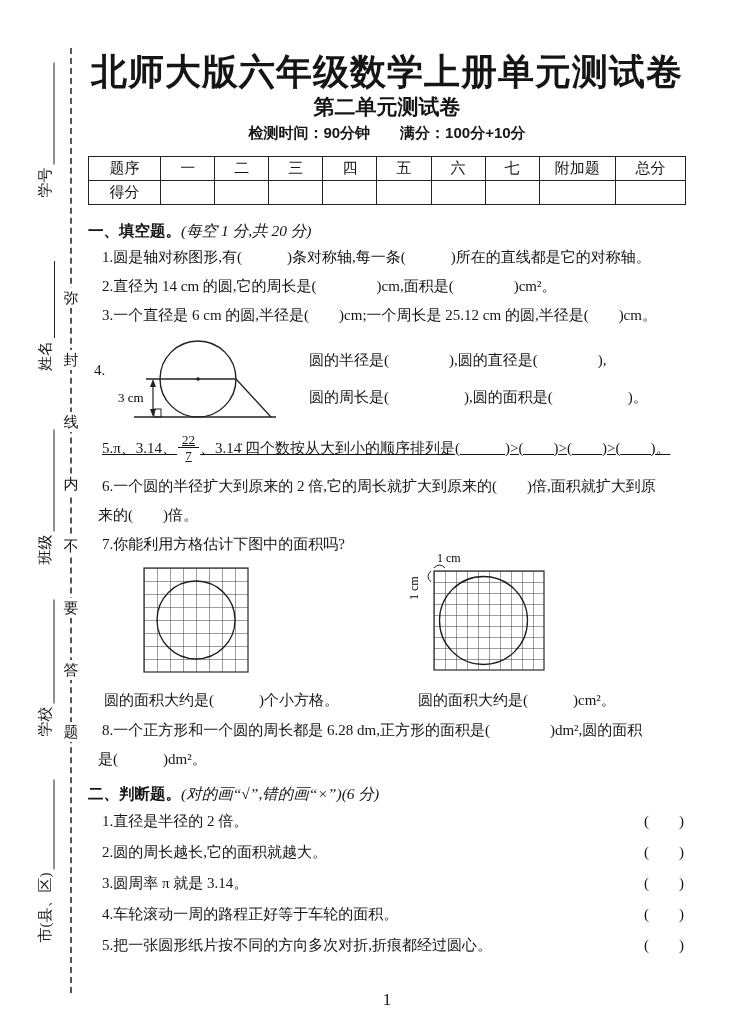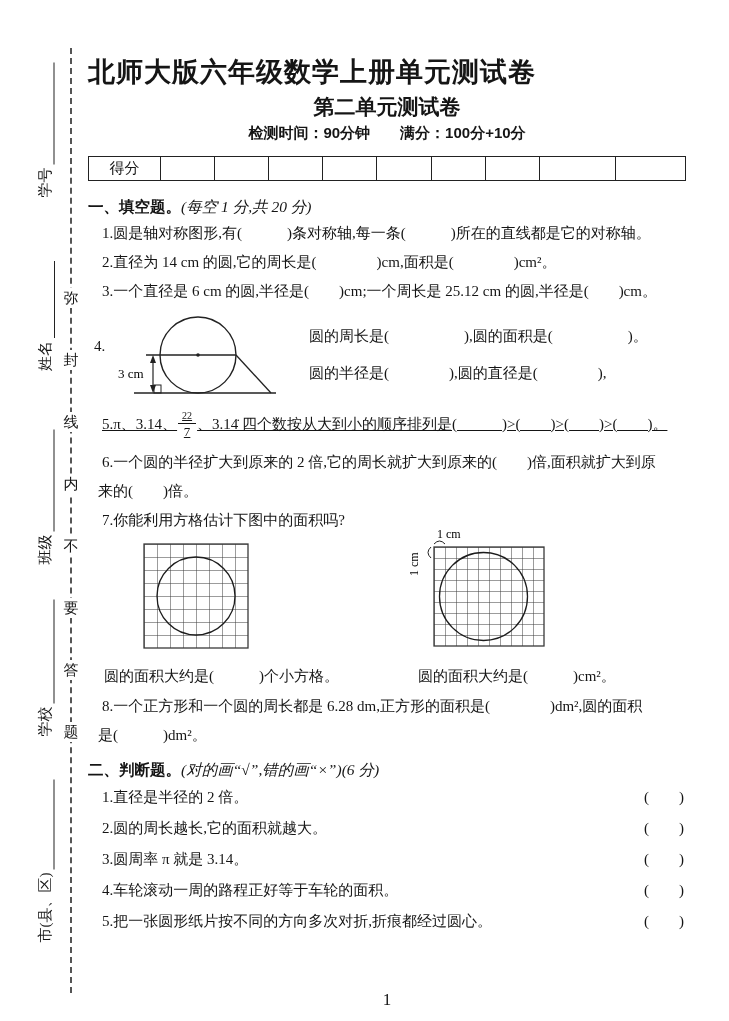--- a/index.html
+++ b/index.html
@@ -17,22 +17,22 @@
   .f2{width:135px;left:-24px;top:486px;}
   .f3{width:137px;left:-25px;top:657px;}
   .f4{width:163px;left:-38px;top:850px;}
   .seal-line{position:absolute;left:70px;top:48px;height:945px;width:0;border-left:2px dashed #555;}
   .seal-char{position:absolute;left:61px;width:20px;text-align:center;font-size:15px;background:#fff;line-height:20px;}
   .s0{top:288px}.s1{top:350px}.s2{top:412px}.s3{top:474px}
   .s4{top:536px}.s5{top:598px}.s6{top:660px}.s7{top:722px}
 
   
   .main{position:absolute;left:88px;top:42px;width:598px;}
-  .title{font-family:"Liberation Sans",sans-serif;font-weight:bold;font-size:27px;
-         text-align:left;margin-top:10px;line-height:40px;letter-spacing:1px;}
+  .title{font-family:"Liberation Sans",sans-serif;font-weight:bold;font-size:36px;
+         text-align:center;margin-top:10px;line-height:40px;letter-spacing:1px;}
   .subtitle{font-family:"Liberation Sans",sans-serif;font-weight:bold;font-size:21px;
          text-align:center;line-height:30px;}
   .info{font-family:"Liberation Sans",sans-serif;font-weight:bold;font-size:15px;
          text-align:center;line-height:22px;}
 
   table.score{border-collapse:collapse;width:100%;margin-top:12px;table-layout:fixed;
          font-family:"Liberation Sans",sans-serif;font-size:15px;}
   table.score td{border:1.6px solid #222;height:23px;text-align:center;padding:0;}
 
   .sec-head{margin-top:14px;font-size:15.5px;line-height:24px;}
@@ -43,21 +43,21 @@
 
   
   .q4{display:flex;margin-top:2px;height:92px;}
   .q4 .qnum{font-size:15px;padding-top:30px;padding-left:6px;width:22px;}
   .q4 svg{flex:none;}
   .q4 .q4text{margin-left:28px;padding-top:10px;font-size:15px;line-height:37px;white-space:nowrap;}
 
   
   .q5{display:flex;align-items:center;height:48px;padding-left:14px;font-size:15px;white-space:nowrap;text-decoration:underline;}
   .frac{display:inline-block;text-align:center;vertical-align:middle;margin:0 1px;}
-  .frac .num{display:block;font-size:10px;line-height:14px;padding:0 4px;}
+  .frac .num{display:block;font-size:13px;line-height:14px;padding:0 4px;}
   .frac .den{display:block;font-size:13px;line-height:15px;border-top:1.2px solid #151515;}
 
   
   .q7figs{position:relative;height:155px;margin-top:2px;}
   .gridL{position:absolute;left:55px;top:6px;}
   .gridR{position:absolute;left:318px;top:-10px;}
   .cap{position:absolute;top:130px;font-size:15px;white-space:nowrap;}
   .capL{left:16px;}
   .capR{left:330px;}
 
@@ -115,20 +115,32 @@
         <col style="width:54px">
         <col style="width:54px">
       <col style="width:54px">
         <col style="width:54px">
         <col style="width:54px">
         <col style="width:54px">
       <col style="width:76px">
         <col style="width:70px">
     </colgroup>
     <tbody>
+        <tr>
+      <td>题序</td>
+      <td>一</td>
+      <td>二</td>
+      <td>三</td>
+      <td>四</td>
+      <td>五</td>
+      <td>六</td>
+      <td>七</td>
+      <td>附加题</td>
+      <td>总分</td>
+    </tr>
     <tr>
       <td>得分</td>
       <td></td>
       <td></td>
       <td></td>
       <td></td>
       <td></td>
       <td></td>
       <td></td>
       <td></td>
@@ -153,22 +165,22 @@
       <circle cx="82" cy="47" r="1.8" fill="#222"></circle>
       <line x1="30" y1="47" x2="120" y2="47" stroke="#222" stroke-width="1.3"></line>
       <line x1="120" y1="47" x2="155" y2="85" stroke="#222" stroke-width="1.3"></line>
       <line x1="37" y1="50" x2="37" y2="82" stroke="#222" stroke-width="1.2"></line>
       <polygon points="37,47 34,55 40,55" fill="#222"></polygon>
       <polygon points="37,85 34,77 40,77" fill="#222"></polygon>
       <rect x="38" y="77" width="7" height="8" fill="none" stroke="#222" stroke-width="1"></rect>
       <text x="2" y="70" font-size="13">3 cm</text>
     </svg>
     <div class="q4text">
+      <div>圆的半径是(　　　　),圆的直径是(　　　　),</div>
       <div>圆的周长是(　　　　　),圆的面积是(　　　　　)。</div>
-      <div>圆的半径是(　　　　),圆的直径是(　　　　),</div>
     </div>
   </div>
 
   <div class="q5">
     <span>5.π、3.14、</span>
       <span class="frac">
         <span class="num">22</span>
         <span class="den">7</span>
       </span>
       <span>、3.14̇ 四个数按从大到小的顺序排列是(　　　)&gt;(　　)&gt;(　　)&gt;(　　)。</span>

